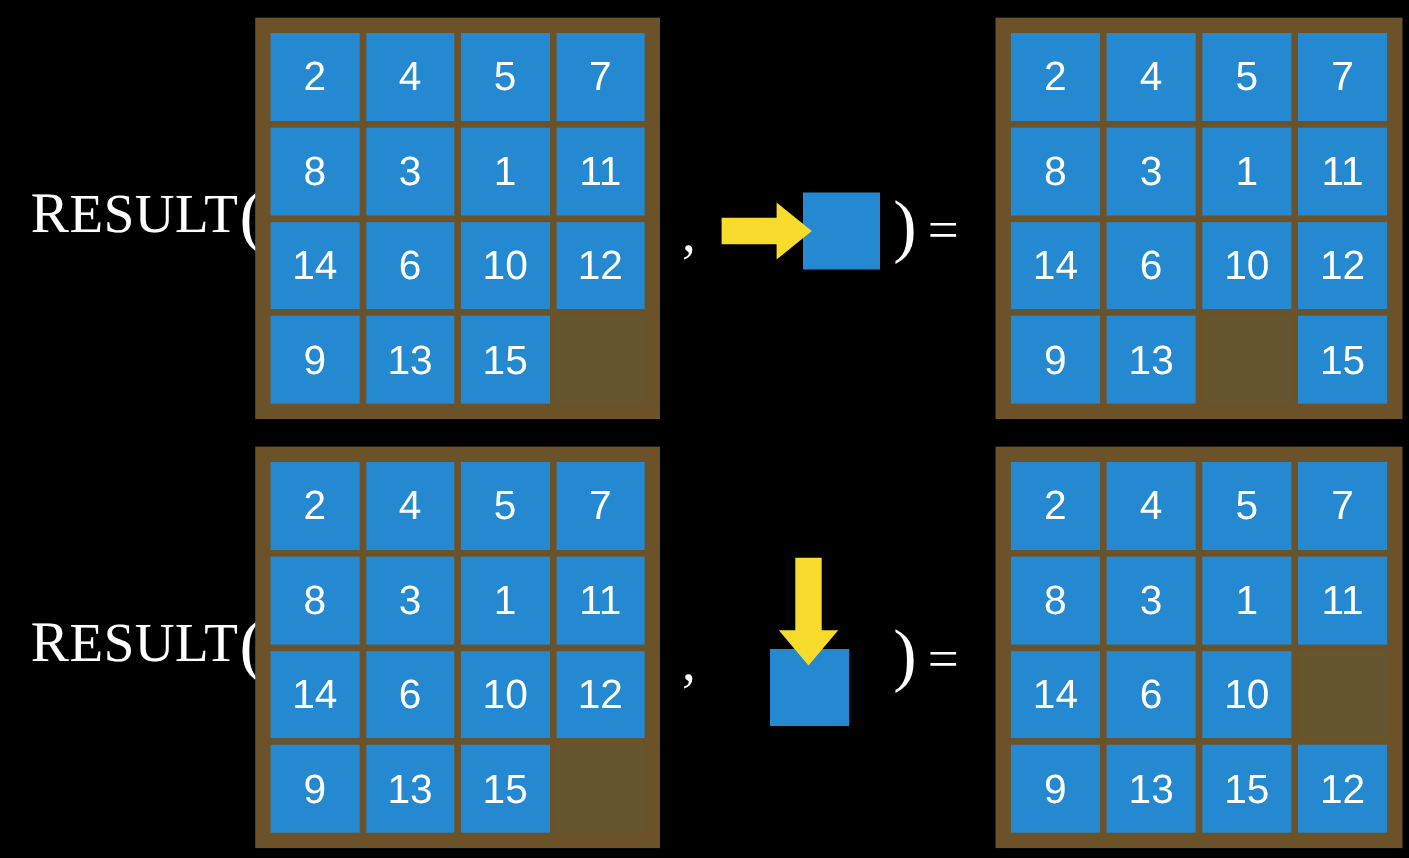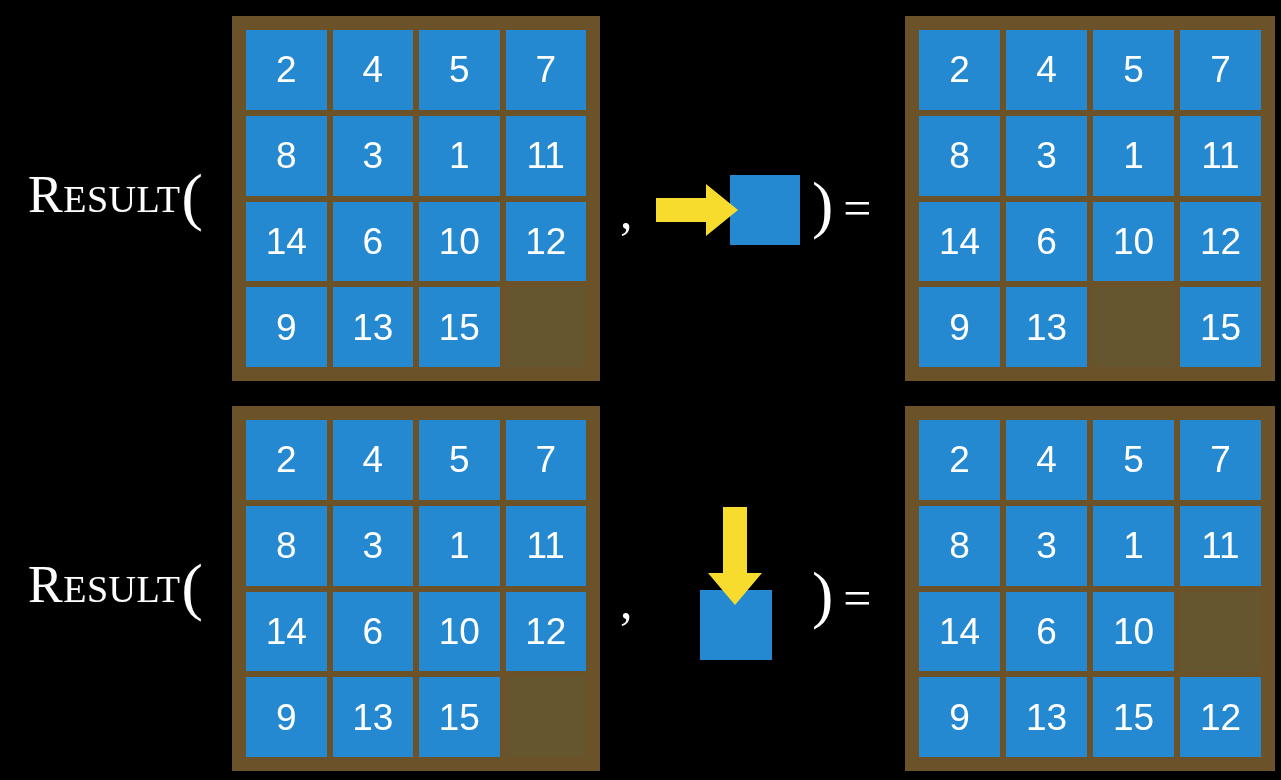--- a/index.html
+++ b/index.html
@@ -39,21 +39,21 @@
     font-family: "Liberation Serif", serif;
     font-size: 52px;
     line-height: 1;
     letter-spacing: 0.5px;
     white-space: nowrap;
     display: flex;
     align-items: baseline;
     text-shadow: 0 0 1px rgba(255,255,255,0.25);
   }
   .result-label .cap { font-size: 52px; }
-  .result-label .sc  { font-size: 38px; letter-spacing: 0.5px; }
+  .result-label .sc  { font-size: 50px; letter-spacing: 0.5px; }
   .result-label .paren {
     font-size: 64px;
     line-height: 0;
     position: relative;
     top: 6px;
     margin-left: 1px;
   }
 
   
   .comma {

